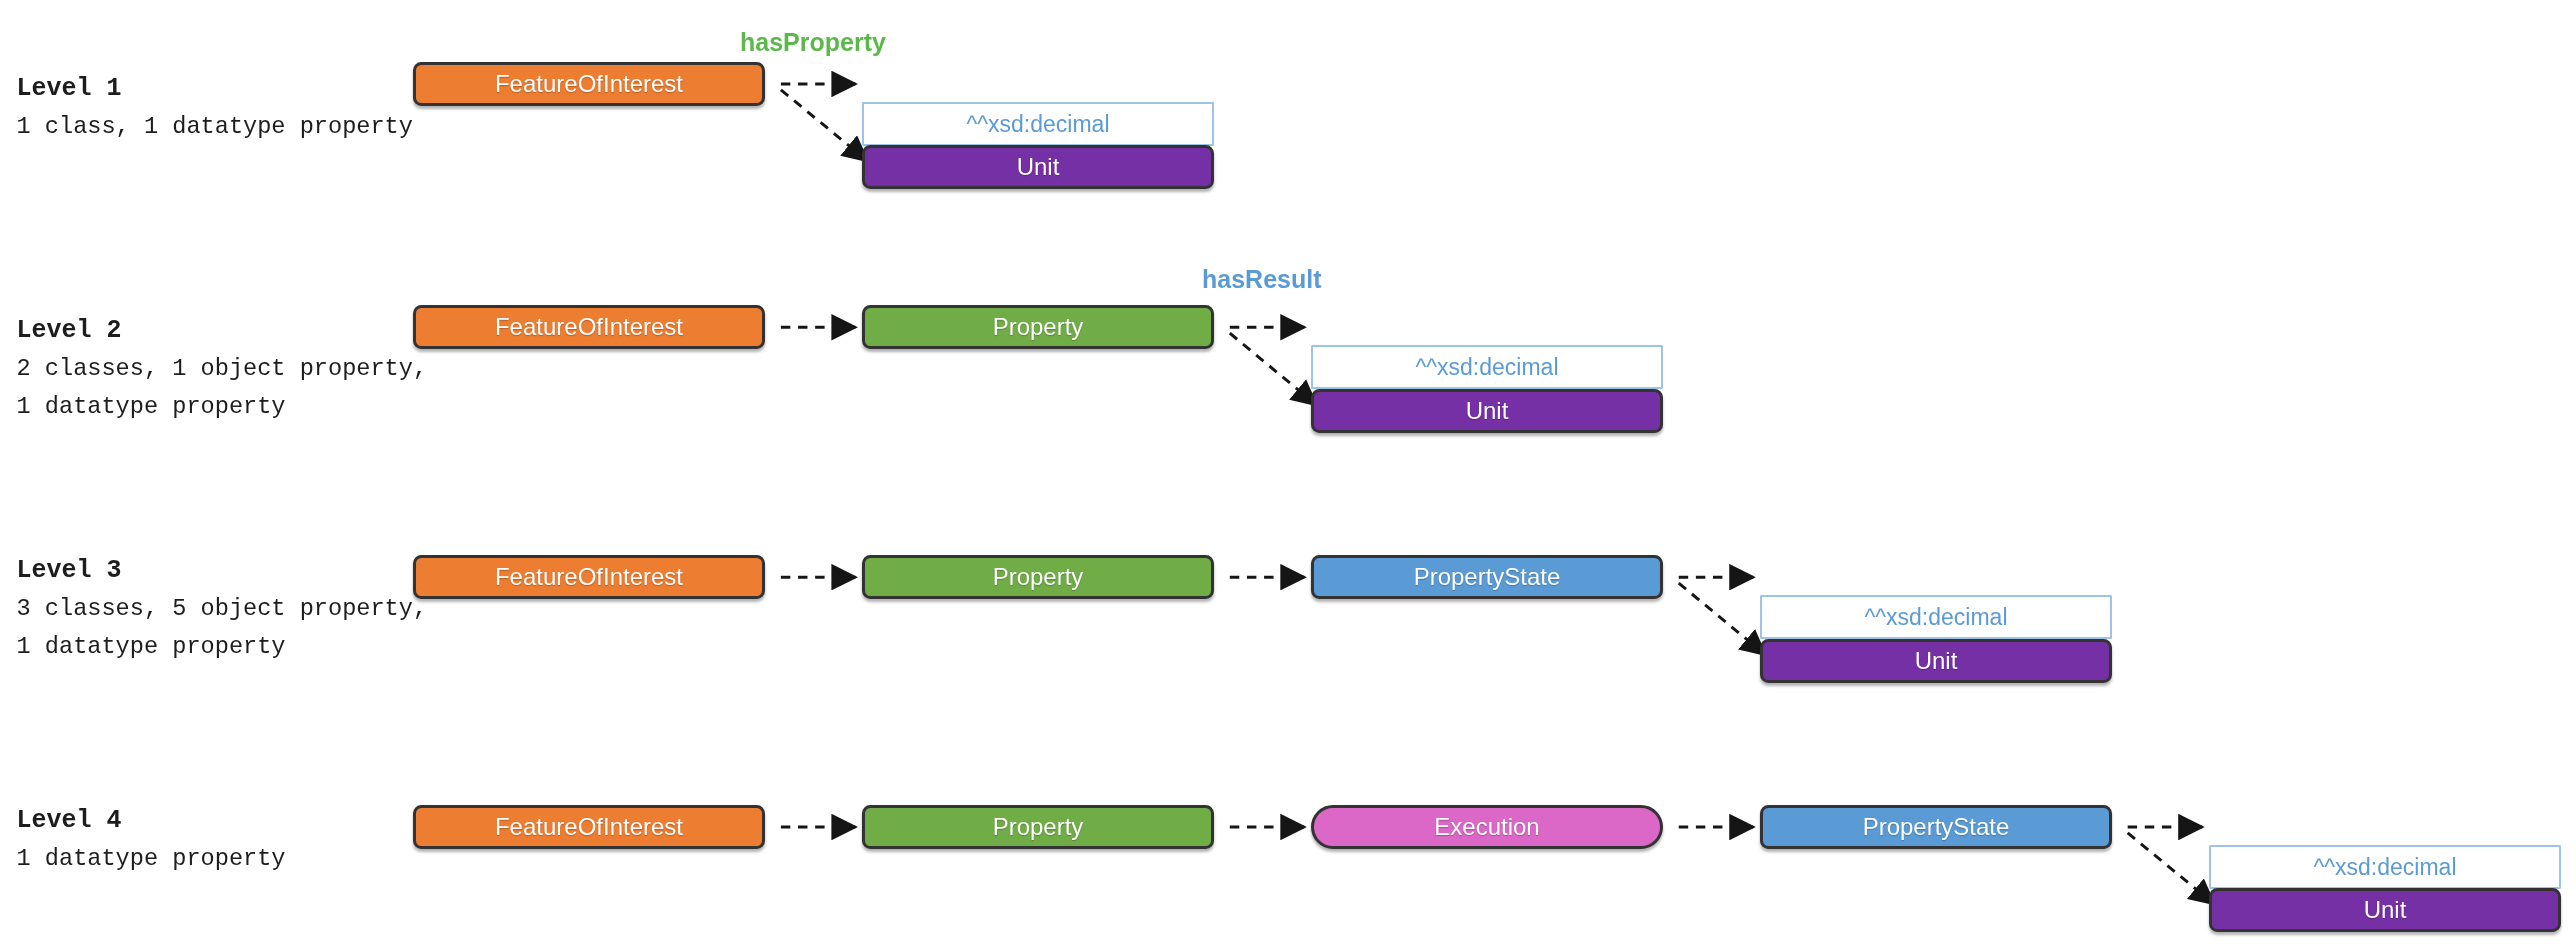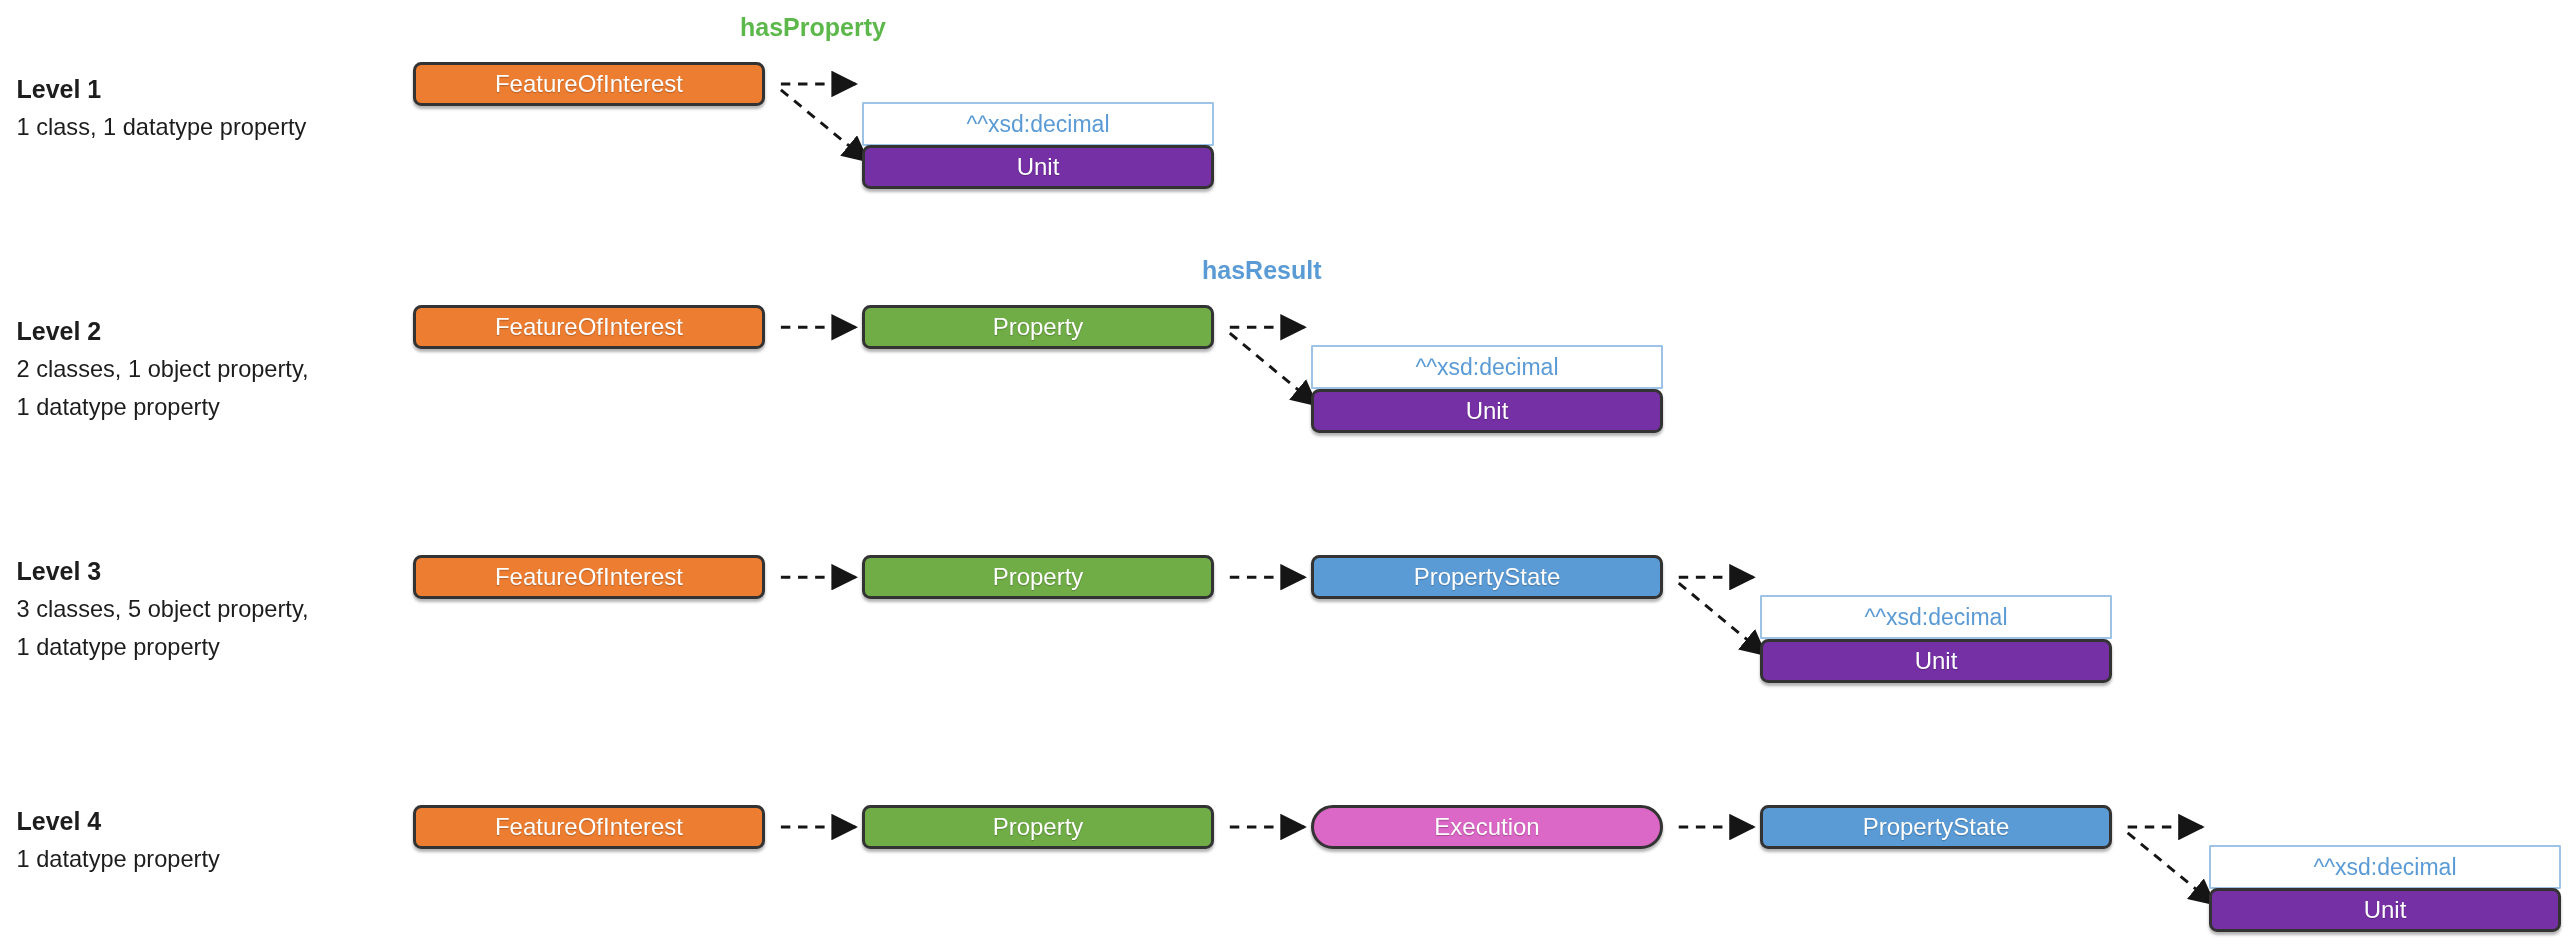--- a/index.html
+++ b/index.html
@@ -1,20 +1,20 @@
 <!DOCTYPE html>
 <html style="--class-orange: #ED7D31; --class-green: #70AD47; --class-blue: #5B9BD5; --class-pink: #DB67C6; --class-purple: #7630A5; --outline-dark: #333333; --datatype-border: #9DC3E6; --datatype-text: #5B9BD5; --edge-label-green: #5CB84B; --edge-label-blue: #5B9BD5; --arrow-black: #151515;font-size:9.5px"><head>
 <meta charset="utf-8">
 <style>
   html, body { margin:0; padding:0; background:#ffffff; }
   .canvas {
     position:relative; width:2576px; height:947px; background:#ffffff;
     font-family:"Liberation Sans", sans-serif; overflow:hidden;
   }
-  .level-label { position:absolute; left:16.5px; color:#1d1d1d; font-size:23.6px; line-height:38px; white-space:nowrap; }
+  .level-label { position:absolute; left:16.5px; color:#1d1d1d; font-size:23.6px; line-height:38px; white-space:nowrap;font-family:Liberation Mono, monospace; }
   .level-title { font-weight:bold; font-size:25px; }
   .node {
     position:absolute; width:352px; height:44px; box-sizing:border-box;
     display:flex; align-items:center; justify-content:center;
     color:#ffffff; font-size:24px; white-space:nowrap;
   }
   .class-node {
     border:3px solid var(--outline-dark); border-radius:8.3px;
     box-shadow:0 3px 3px rgba(0,0,0,0.30);
     text-shadow:0 0.6px 1.2px rgba(0,0,0,0.25);
@@ -62,31 +62,31 @@
     <path class="edge" d="M2082,1400 H2208" marker-end="url(#ah)"></path>
     <path class="edge" d="M2842,1400 H2968" marker-end="url(#ah)"></path>
     <path class="edge" d="M3602,1400 H3728" marker-end="url(#ah)"></path>
     <path class="edge" d="M3602,1410 L3748,1530" marker-end="url(#ah)"></path>
   </svg>
 
   <div class="level-label" style="top:70px">
     <div class="level-title">Level 1</div>
     <div class="level-desc">1 class, 1 datatype property</div>
   </div>
-  <div class="edge-label lbl-green" style="left:740px; top:13px">hasProperty</div>
+  <div class="edge-label lbl-green" style="left:740px; top:28px">hasProperty</div>
   <div class="node class-node fill-orange" style="left:413px; top:62px">FeatureOfInterest</div>
   <div class="node datatype-node" style="left:862px; top:62px">^^xsd:decimal</div>
   <div class="node class-node fill-purple" style="left:862px; top:145px">Unit</div>
 
   <div class="level-label" style="top:312px">
     <div class="level-title">Level 2</div>
     <div class="level-desc">2 classes, 1 object property,</div>
     <div class="level-desc">1 datatype property</div>
   </div>
-  <div class="edge-label lbl-blue" style="left:1202px; top:256px">hasResult</div>
+  <div class="edge-label lbl-blue" style="left:1202px; top:265px">hasResult</div>
   <div class="node class-node fill-orange" style="left:413px; top:305px">FeatureOfInterest</div>
   <div class="node class-node fill-green" style="left:862px; top:305px">Property</div>
   <div class="node datatype-node" style="left:1311px; top:305px">^^xsd:decimal</div>
   <div class="node class-node fill-purple" style="left:1311px; top:389px">Unit</div>
 
   <div class="level-label" style="top:552px">
     <div class="level-title">Level 3</div>
     <div class="level-desc">3 classes, 5 object property,</div>
     <div class="level-desc">1 datatype property</div>
   </div>

